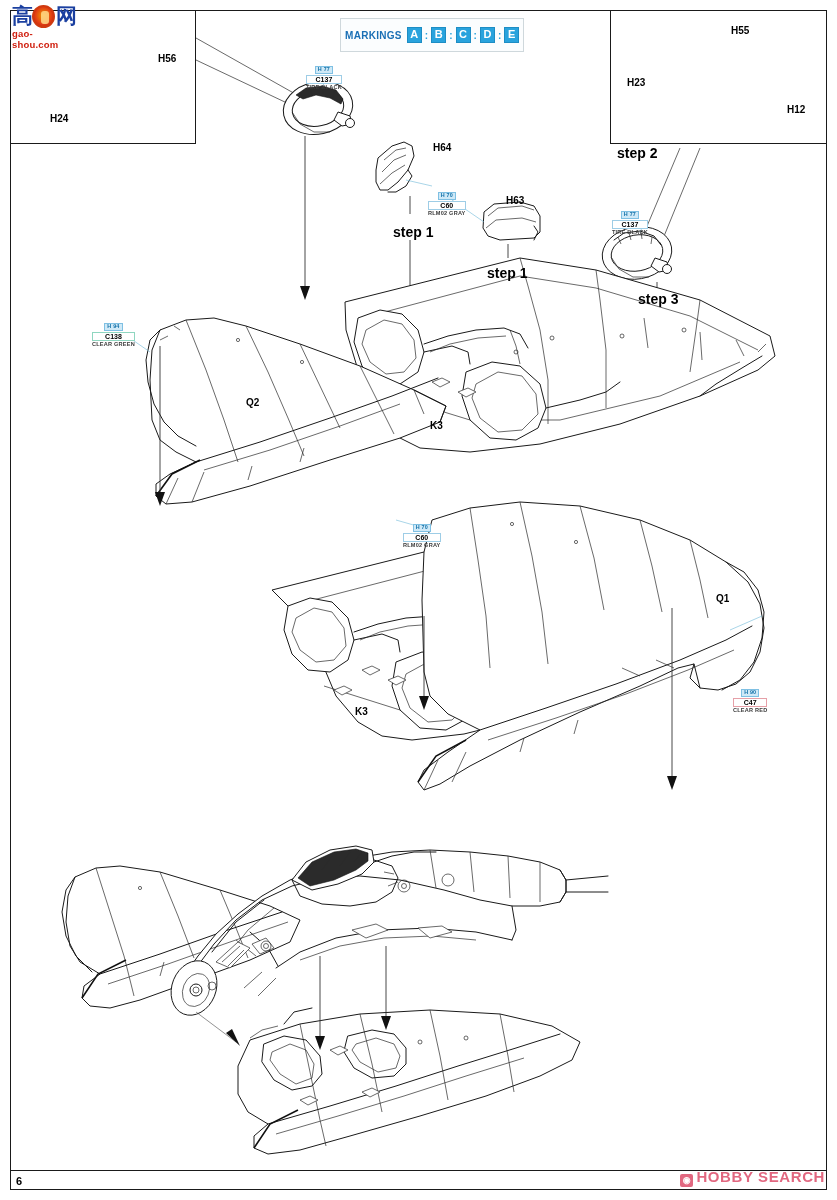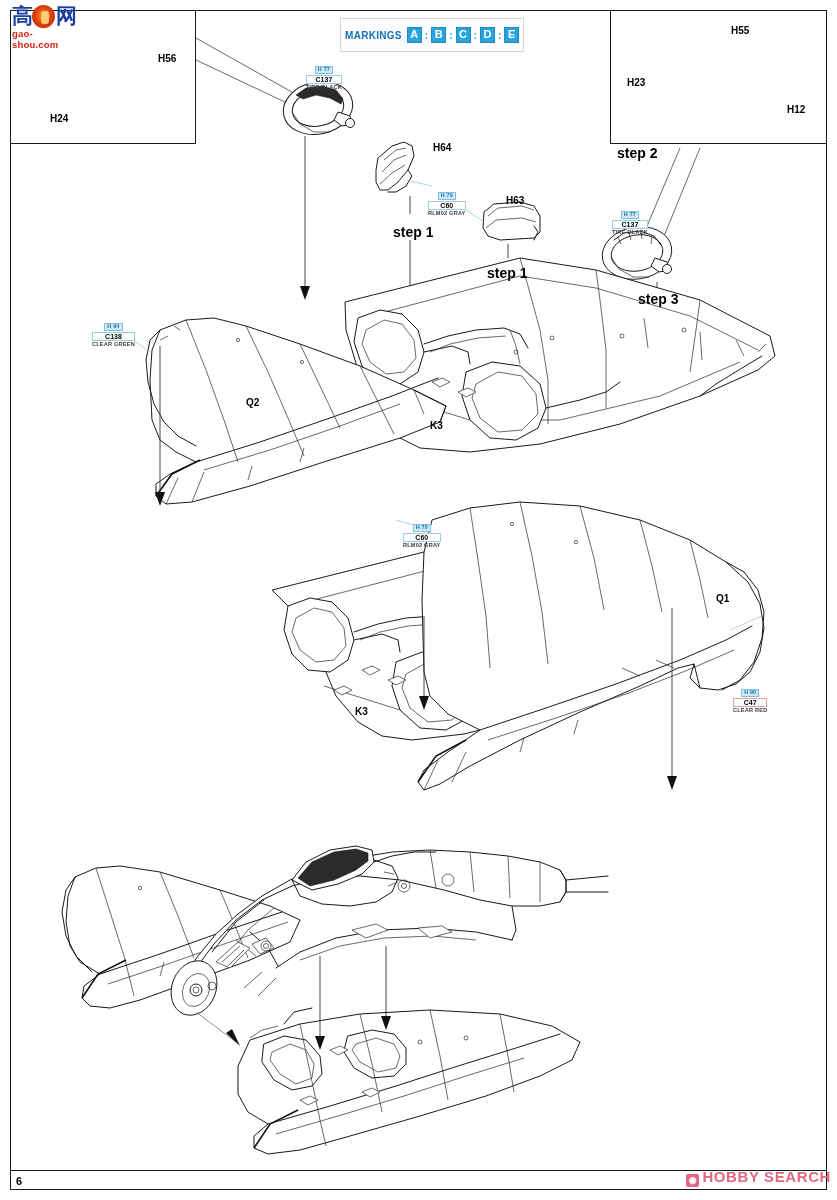--- a/index.html
+++ b/index.html
@@ -97,21 +97,21 @@
   }
   .wm-logo .seal:after{
     content:"";position:absolute;left:7px;top:4px;width:8px;height:13px;
     background:#ffd98a;border-radius:3px;opacity:.85;
   }
   .wm-logo .dom{
     position:absolute;left:0;top:22px;font-size:9.5px;font-weight:bold;
     color:#d02010;letter-spacing:.2px;font-family:Liberation Sans, sans-serif;
   }
   .wm-hobby{
-    position:absolute;right:6px;top:1168px;
+    position:absolute;right:12px;top:1168px;
     font-size:15px;font-weight:bold;color:#e0607a;letter-spacing:.6px;
     white-space:nowrap;opacity:.95;
   }
   .wm-hobby .hs-mark{
     display:inline-block;width:13px;height:13px;background:#e0607a;
     color:#fff;font-size:9px;line-height:13px;text-align:center;
     border-radius:2px;margin-right:3px;vertical-align:-1px;
   }
 
   svg.art{position:absolute;left:0;top:0;width:837px;height:1200px;overflow:visible;}

